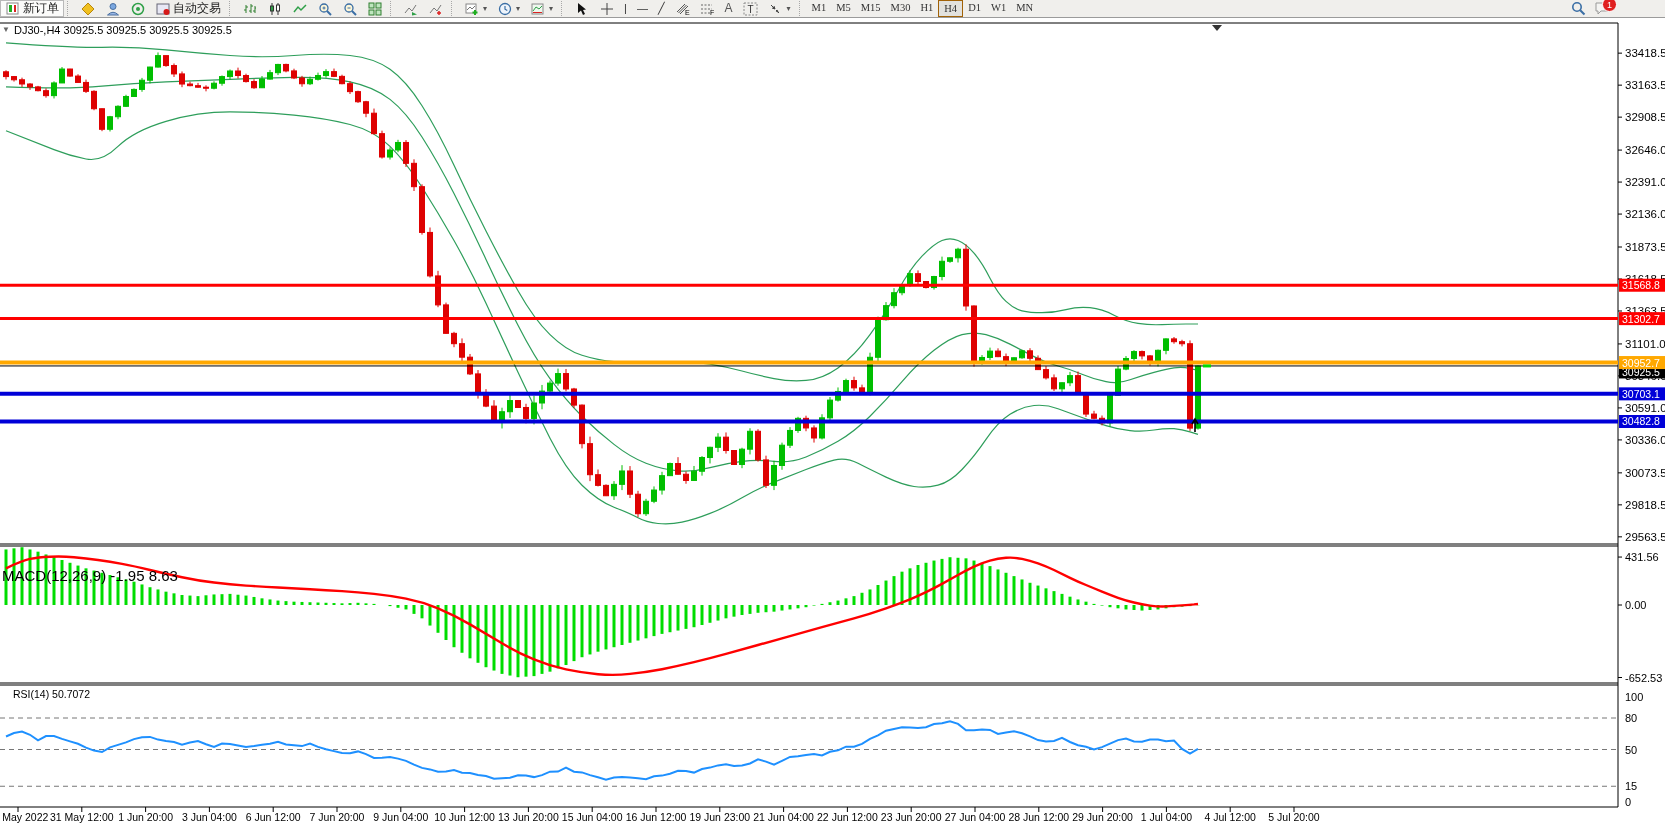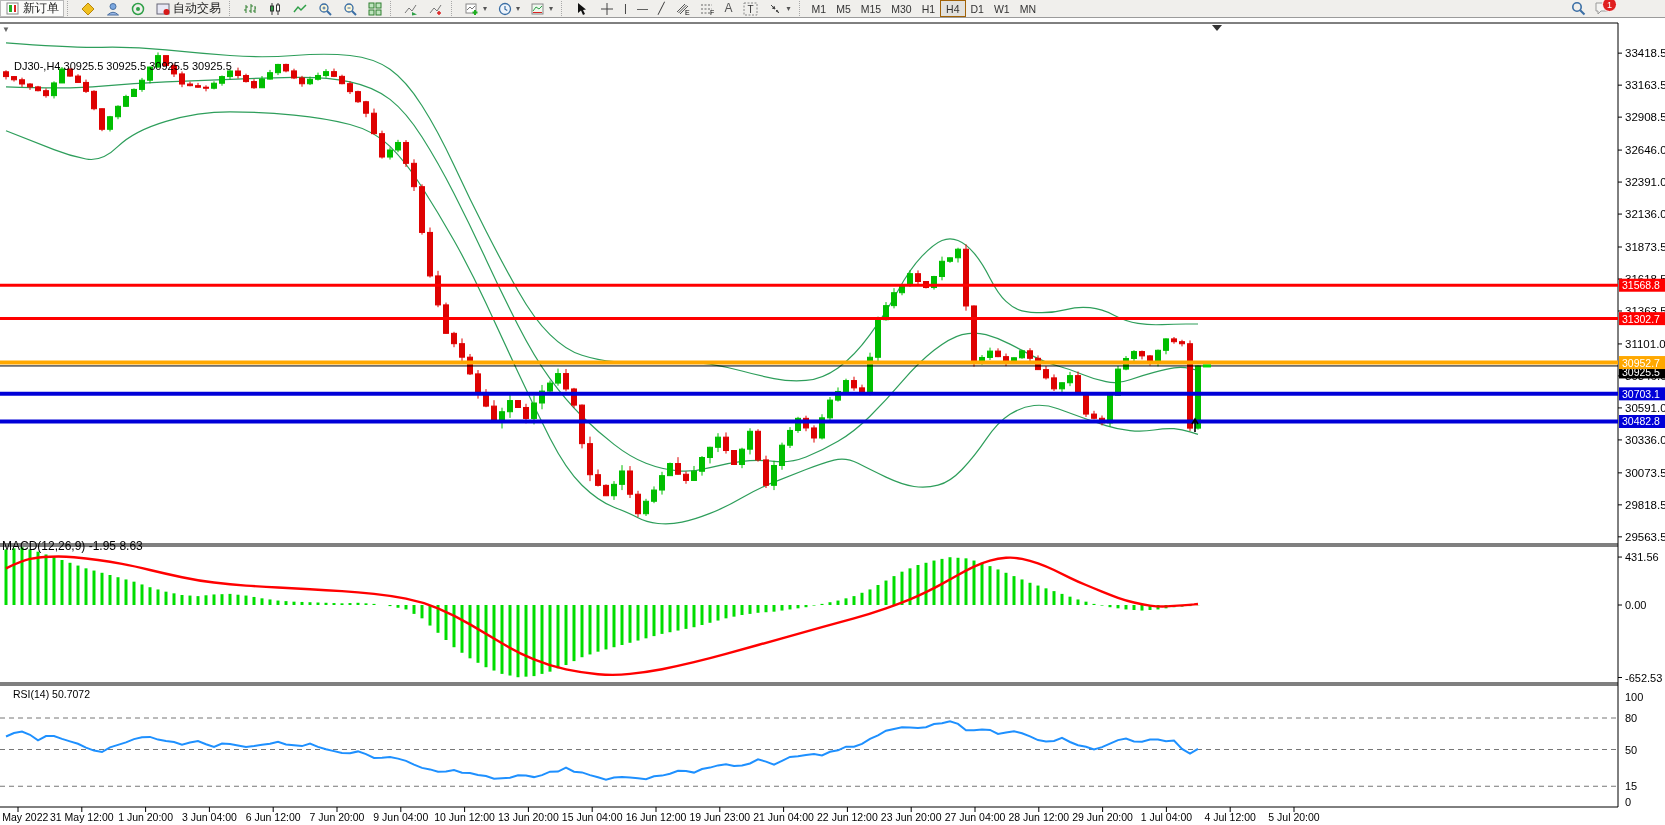--- a/index.html
+++ b/index.html
@@ -17,23 +17,23 @@
   .ico{width:15px;height:15px;display:inline-flex;align-items:center;justify-content:center;flex:0 0 auto;}
   .glyph{font-size:11px;line-height:13px;color:#333;}
   .caret{font-size:8px;color:#555;margin-left:1px;}
   #tb-right{margin-left:auto;margin-right:56px;display:flex;align-items:center;gap:8px;position:relative;}
   #chat-badge{position:absolute;right:-8px;top:-4px;width:13px;height:13px;border-radius:50%;
     background:#e02020;color:#fff;font-size:9px;display:flex;align-items:center;justify-content:center;border:1px solid #fff;}
   
   #chartwrap{position:absolute;left:0;top:18px;width:1665px;height:807px;background:#fff;}
   #chart-svg{position:absolute;left:0;top:0;}
   .overlay-label{position:absolute;font-size:11px;color:#000;white-space:nowrap;z-index:5;}
-  #main-title{left:14px;top:6px;margin-top:36px;}
+  #main-title{left:14px;top:6px;}
   #oneclick{position:absolute;left:2px;top:7px;font-size:8px;color:#666;}
-  #macd-label{left:2px;top:521px;font-size:12px;}
+  #macd-label{left:2px;top:549px;font-size:15px;}
   #rsi-label{left:13px;top:670px;font-size:10.5px;}
 </style>
 </head>
 <body>
 
 <div id="app">
 
   <div id="toolbar">
     <div class="tbtn bordered">
       <span class="ico">
@@ -233,21 +233,21 @@
       <span class="ico">
         <svg width="14" height="14">
             <path d="M3 3l4 4M7 7l-1 -3M7 7l-3 -1" stroke="#444"></path>
             <path d="M11 11l-3 -3" stroke="#444"></path>
             <polygon points="11,11 9.5,7.8 7.8,9.5" fill="#444"></polygon>
           </svg>
       </span>
         <span class="caret">▾</span>
     </div>
     <span class="sep"></span>
-    <div id="tf-bar" style="display:flex;align-items:center;">
+    <div id="tf-bar" style="display:flex;align-items:flex-start;font-family:Liberation Serif, serif;">
         <div class="tf">M1</div>
         <div class="tf">M5</div>
         <div class="tf">M15</div>
         <div class="tf">M30</div>
         <div class="tf">H1</div>
         <div class="tf active">H4</div>
         <div class="tf">D1</div>
         <div class="tf">W1</div>
         <div class="tf">MN</div>
       </div>

